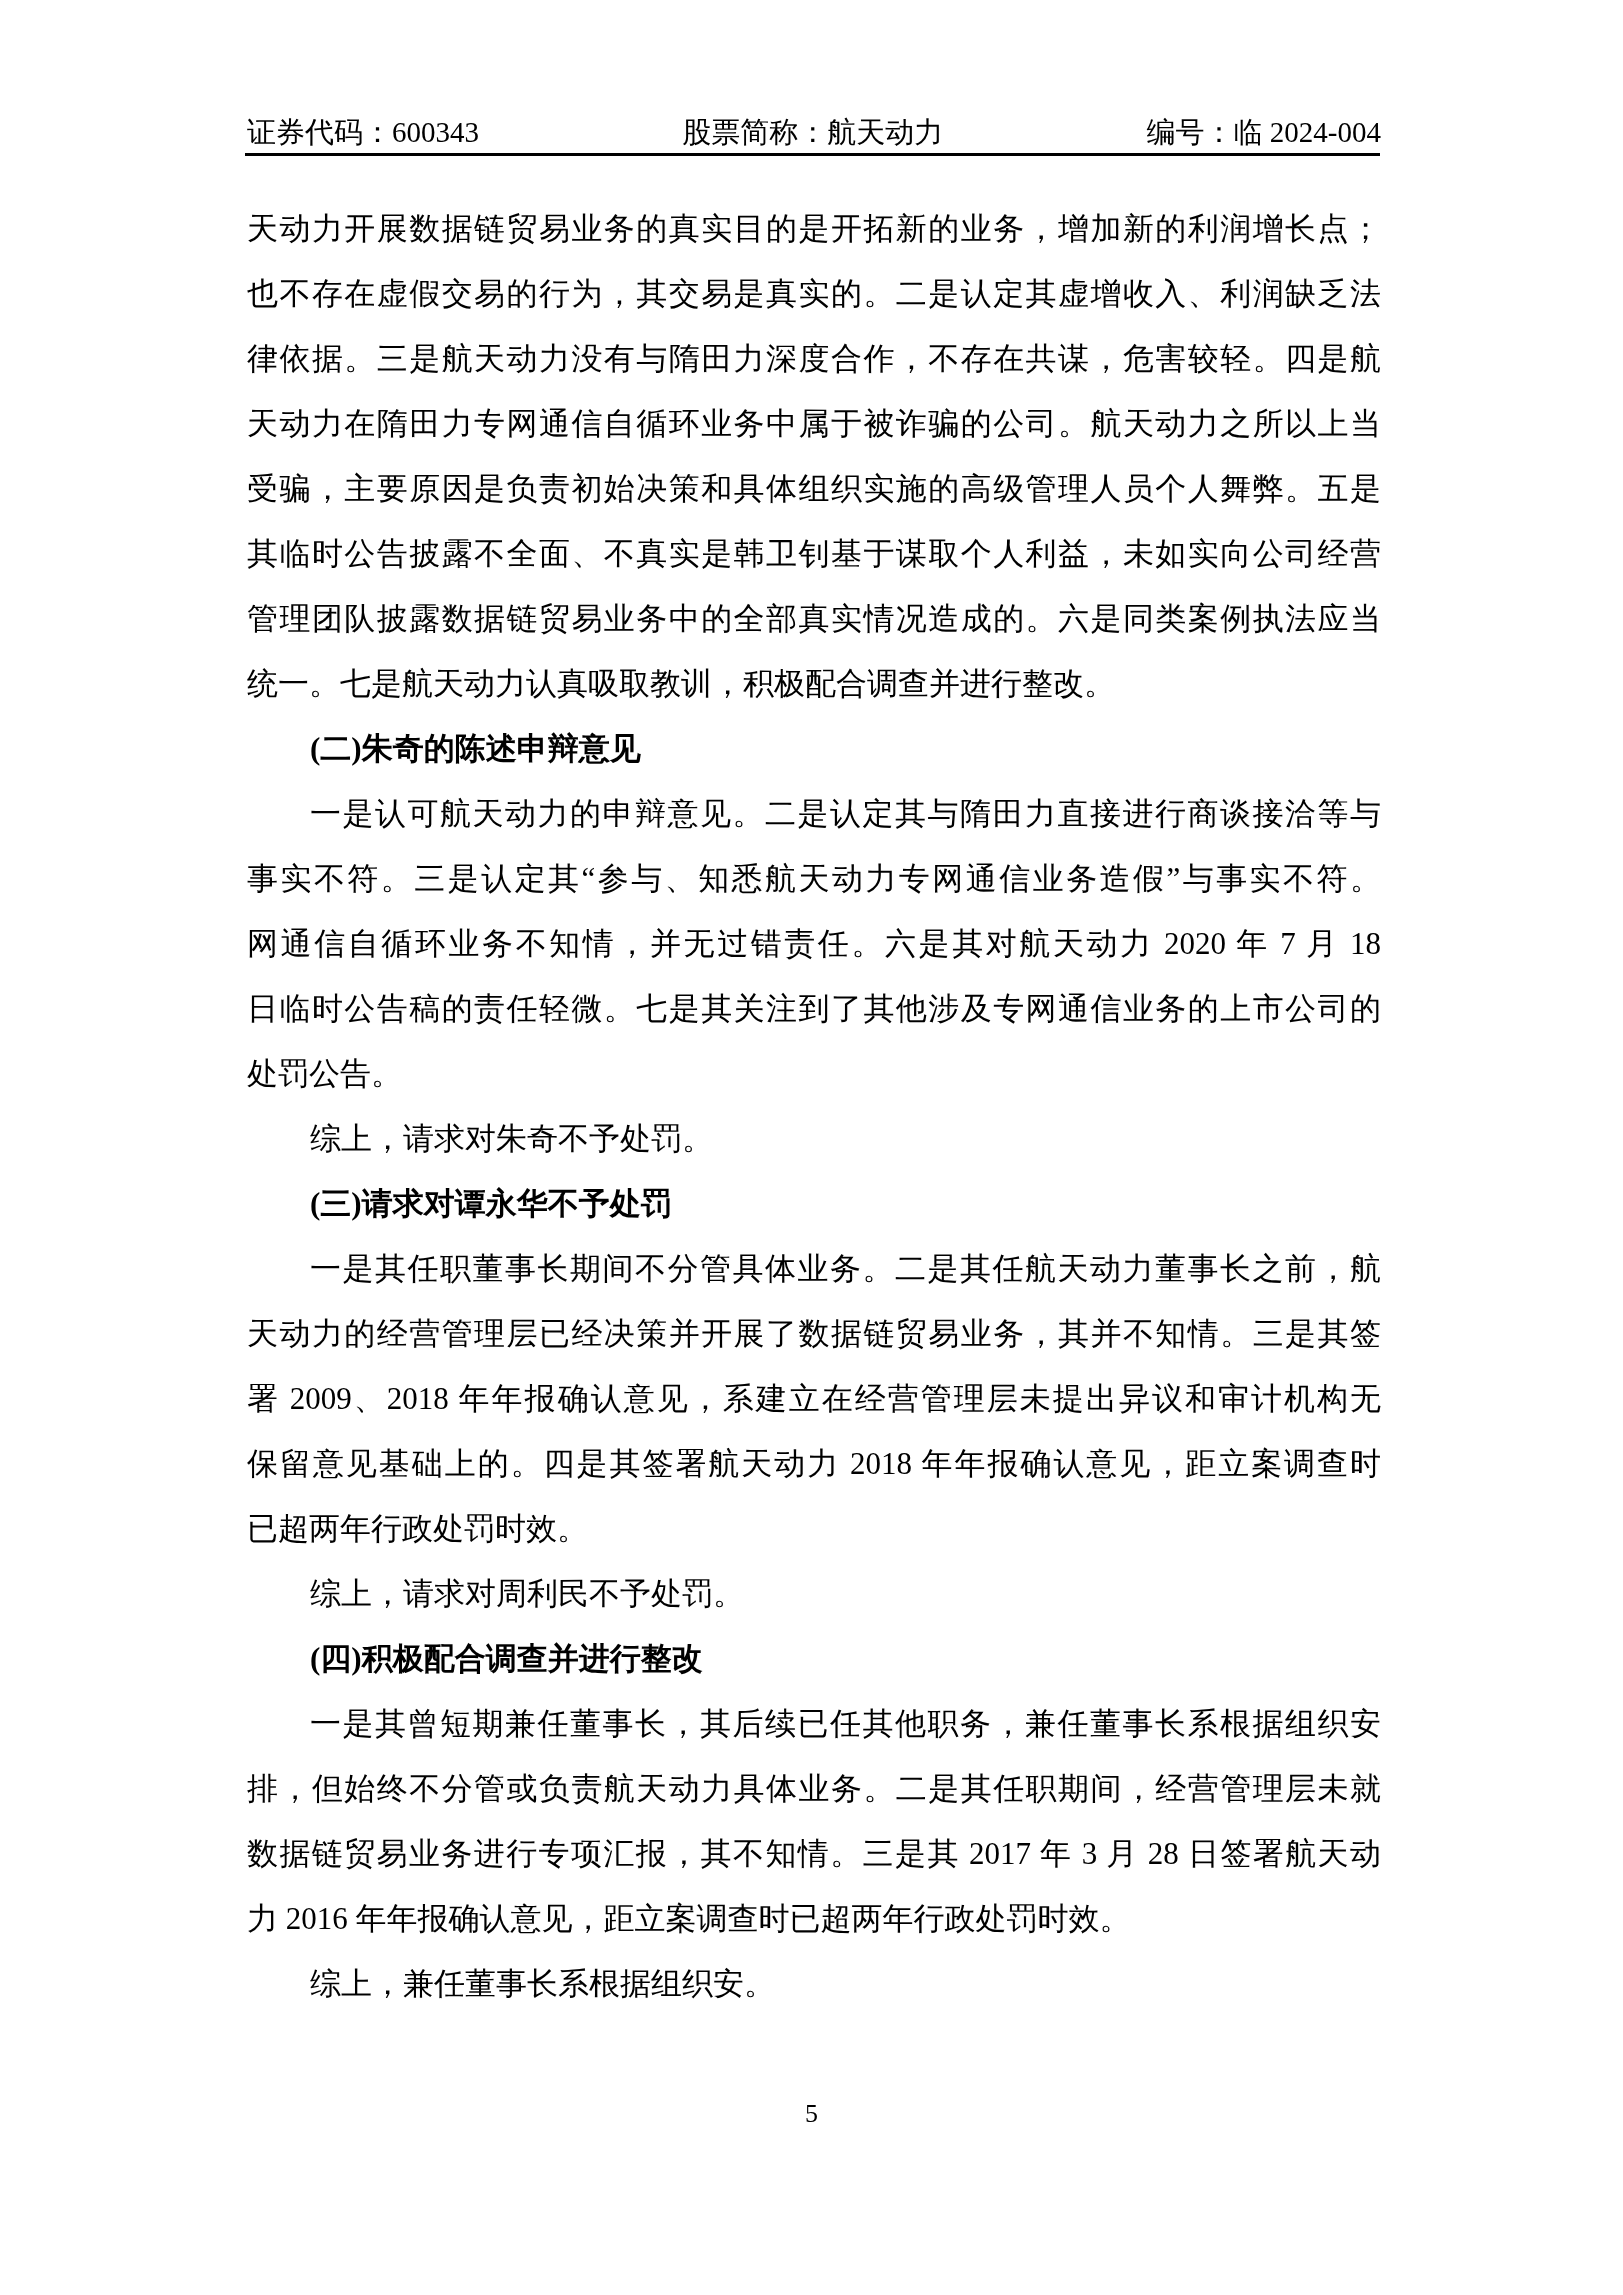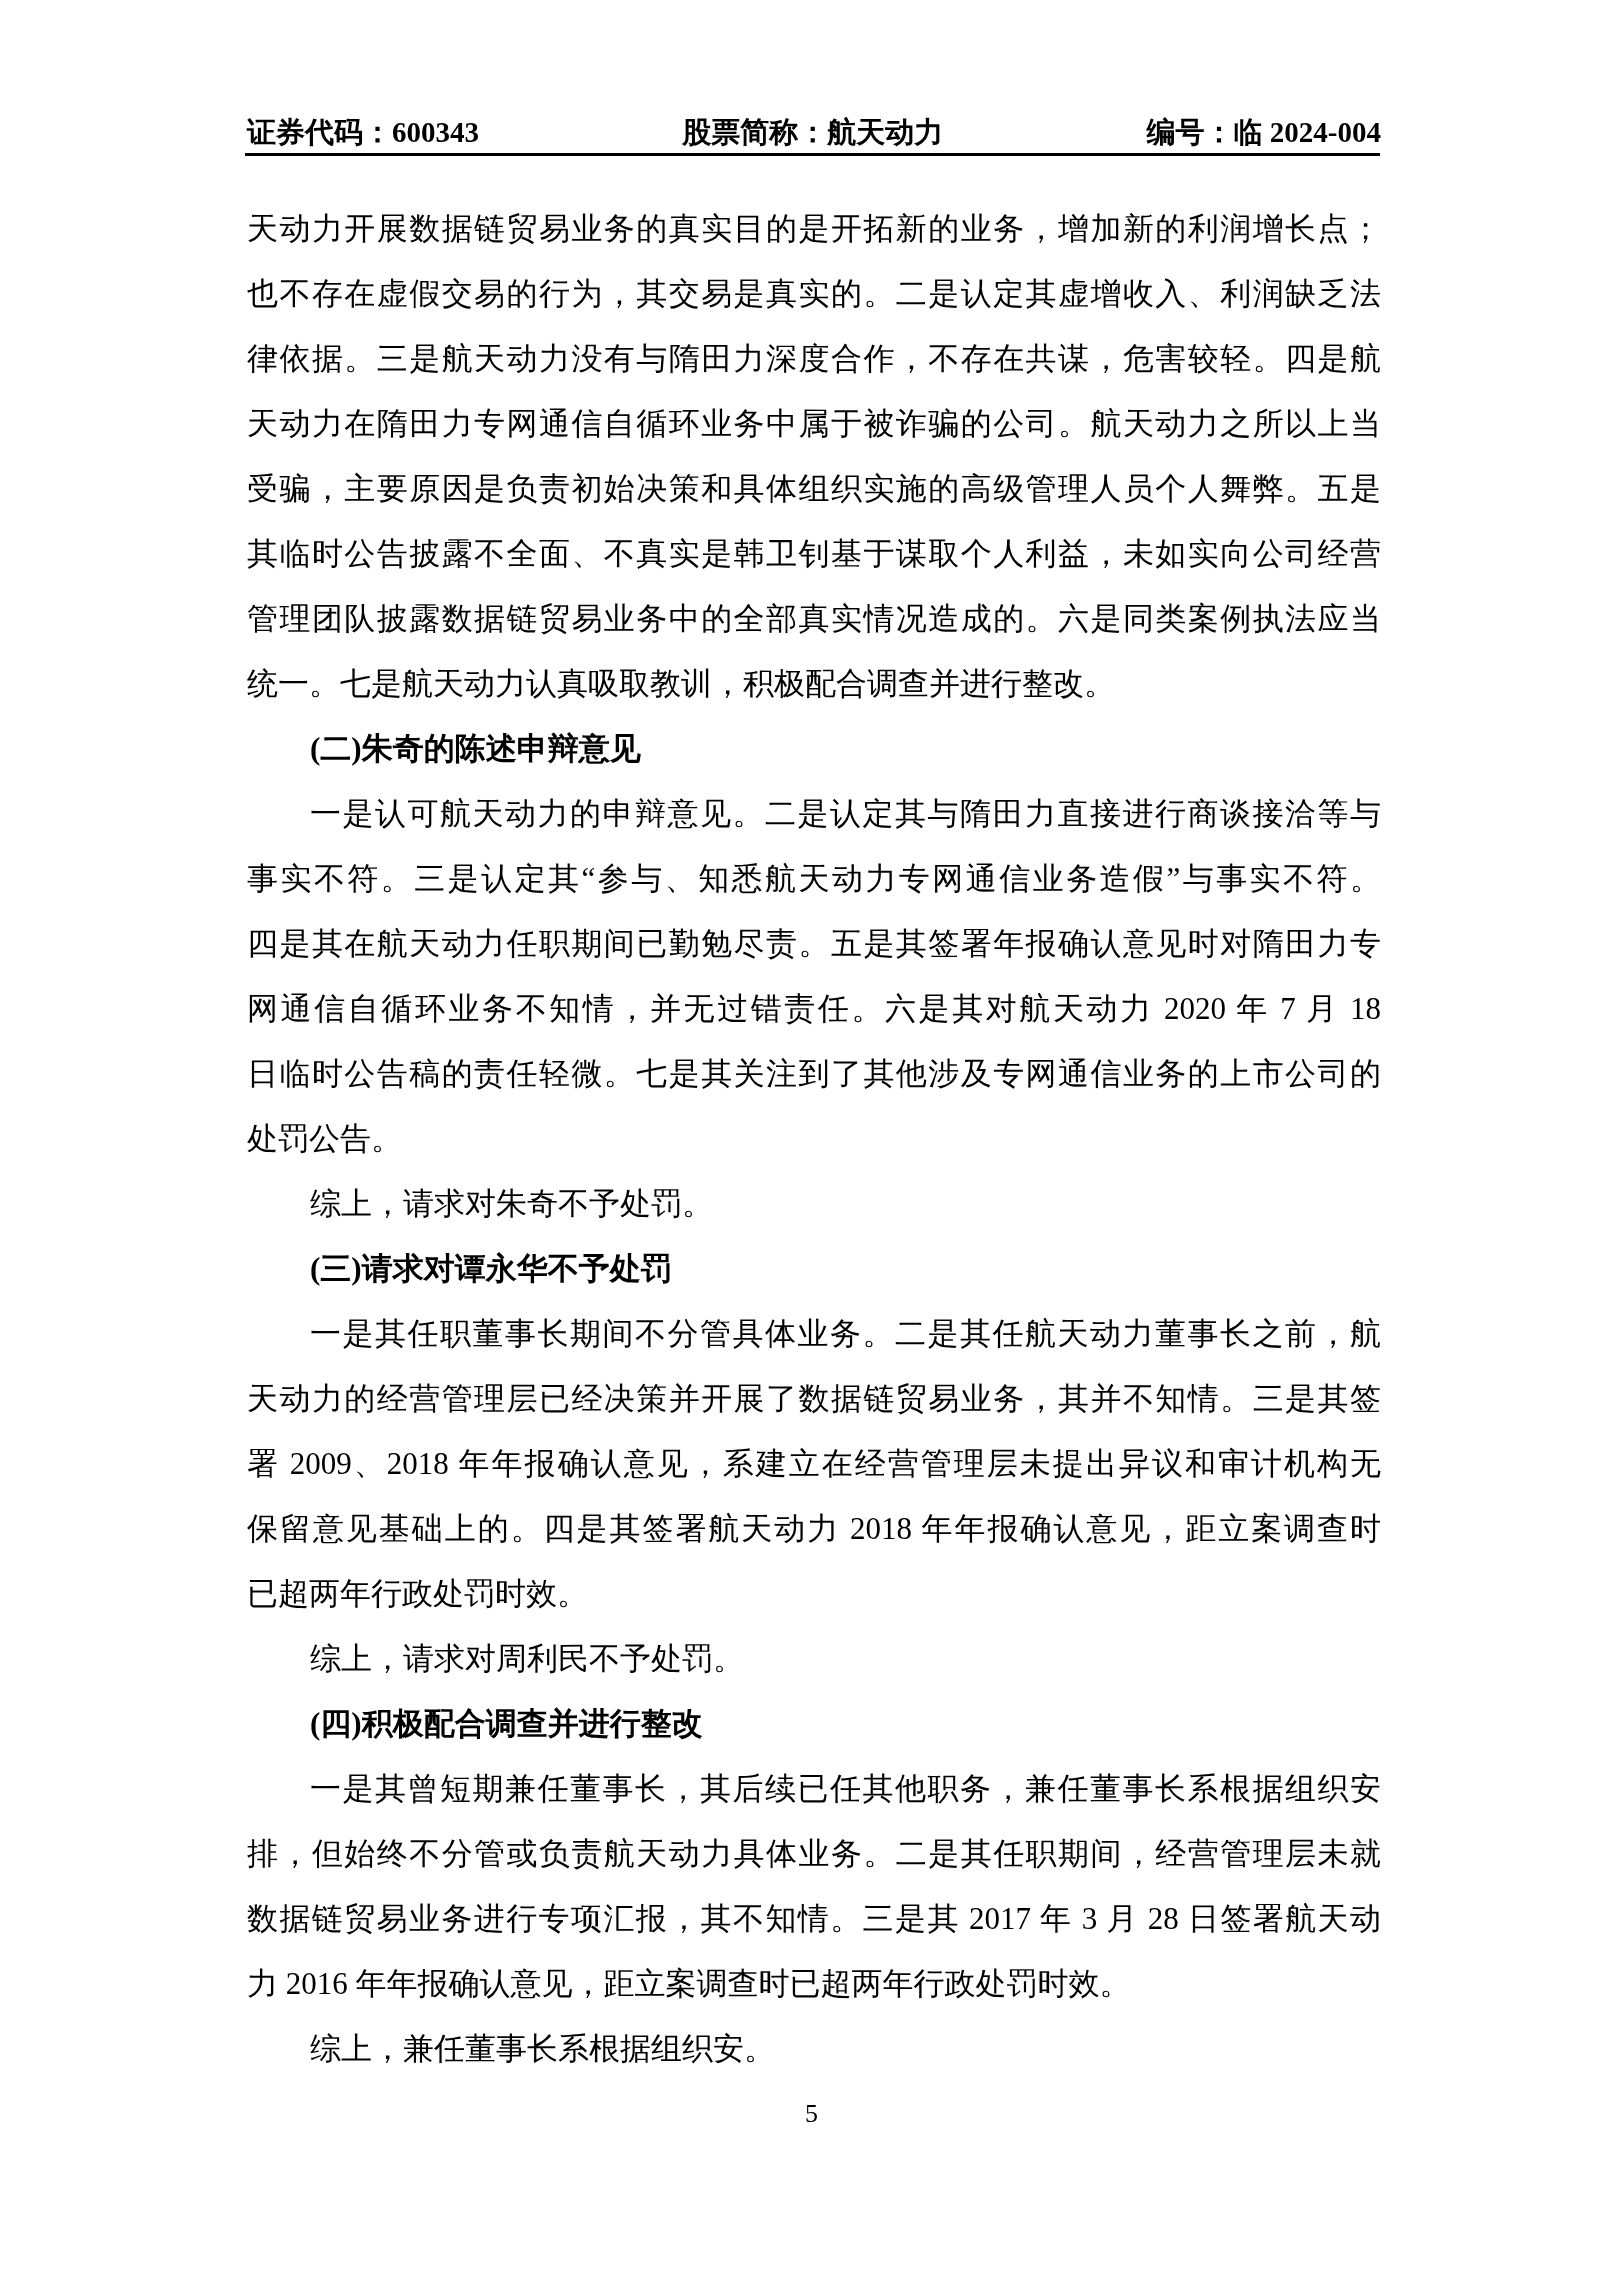--- a/index.html
+++ b/index.html
@@ -22,21 +22,21 @@
   }
   
   .doc-header {
     position: absolute;
     left: 247px;
     width: 1134px;
     top: 115px;
     display: flex;
     justify-content: space-between;
     align-items: baseline;
-    font-weight: 700;
+    font-weight: 400;
     font-size: 29px;
     line-height: 1.2;
     white-space: nowrap;
   }
   .header-rule {
     position: absolute;
     left: 245px;
     width: 1135px;
     top: 153px;
     height: 3.4px;
@@ -97,21 +97,20 @@
       <div class="line fill">也不存在虚假交易的行为，其交易是真实的。二是认定其虚增收入、利润缺乏法</div>
       <div class="line fill">律依据。三是航天动力没有与隋田力深度合作，不存在共谋，危害较轻。四是航</div>
       <div class="line fill">天动力在隋田力专网通信自循环业务中属于被诈骗的公司。航天动力之所以上当</div>
       <div class="line fill">受骗，主要原因是负责初始决策和具体组织实施的高级管理人员个人舞弊。五是</div>
       <div class="line fill">其临时公告披露不全面、不真实是韩卫钊基于谋取个人利益，未如实向公司经营</div>
       <div class="line fill">管理团队披露数据链贸易业务中的全部真实情况造成的。六是同类案例执法应当</div>
       <div class="line">统一。七是航天动力认真吸取教训，积极配合调查并进行整改。</div>
       <div class="line heading">(二)朱奇的陈述申辩意见</div>
       <div class="line indent fill">一是认可航天动力的申辩意见。二是认定其与隋田力直接进行商谈接洽等与</div>
       <div class="line fill">事实不符。三是认定其“参与、知悉航天动力专网通信业务造假”与事实不符。</div>
-      <div class="line fill">四是其在航天动力任职期间已勤勉尽责。五是其签署年报确认意见时对隋田力专</div>
       <div class="line fill">网通信自循环业务不知情，并无过错责任。六是其对航天动力 2020 年 7 月 18</div>
       <div class="line fill">日临时公告稿的责任轻微。七是其关注到了其他涉及专网通信业务的上市公司的</div>
       <div class="line">处罚公告。</div>
       <div class="line indent">综上，请求对朱奇不予处罚。</div>
       <div class="line heading">(三)请求对谭永华不予处罚</div>
       <div class="line indent fill">一是其任职董事长期间不分管具体业务。二是其任航天动力董事长之前，航</div>
       <div class="line fill">天动力的经营管理层已经决策并开展了数据链贸易业务，其并不知情。三是其签</div>
       <div class="line fill">署 2009、2018 年年报确认意见，系建立在经营管理层未提出异议和审计机构无</div>
       <div class="line fill">保留意见基础上的。四是其签署航天动力 2018 年年报确认意见，距立案调查时</div>
       <div class="line">已超两年行政处罚时效。</div>

